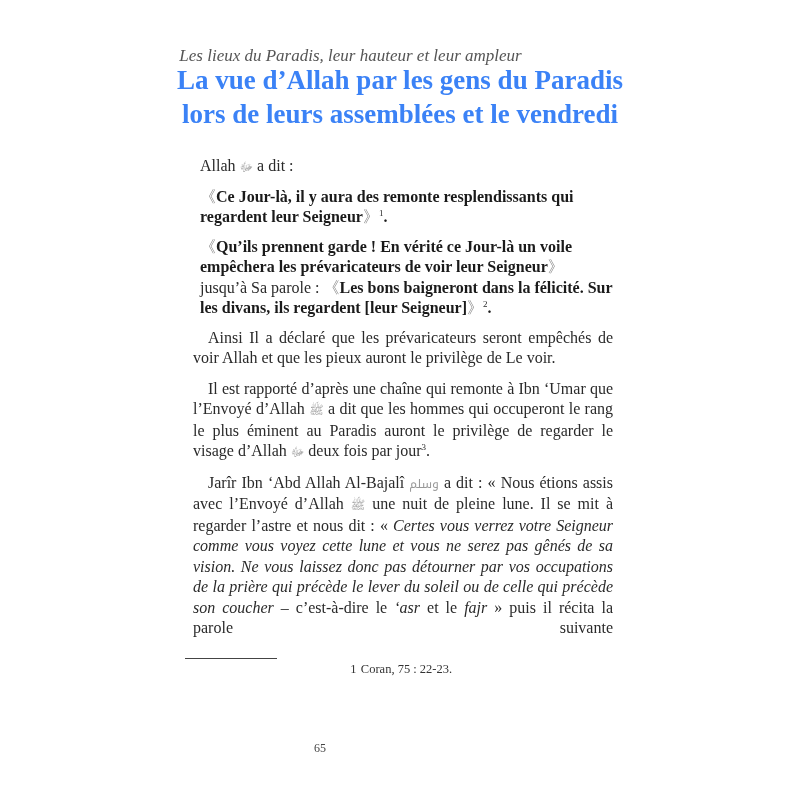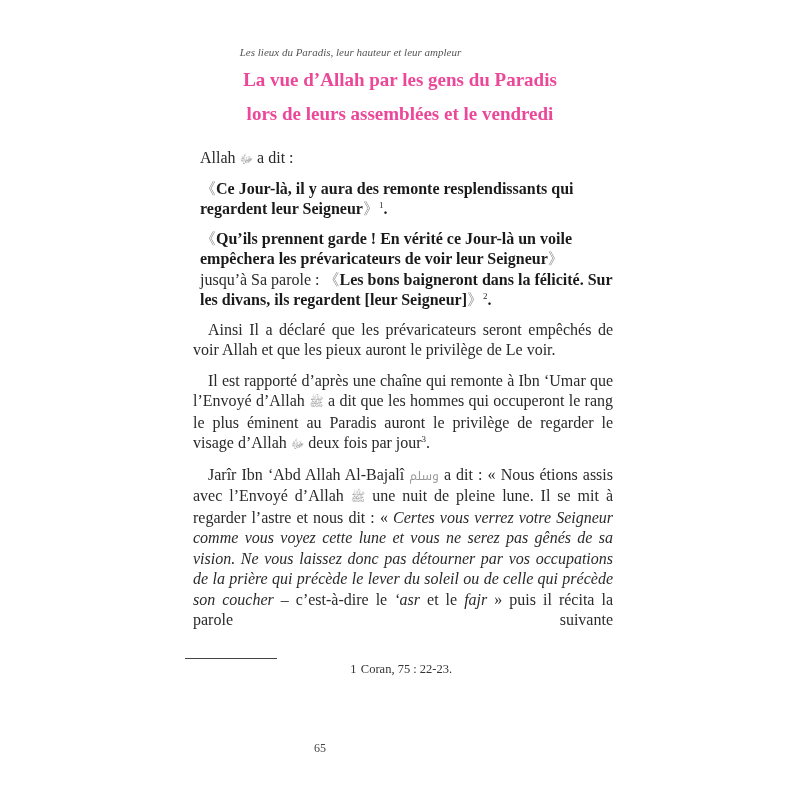--- a/index.html
+++ b/index.html
@@ -1,22 +1,22 @@
 <!DOCTYPE html>
 <html><head>
 <meta charset="utf-8">
 <style>
   html, body { margin:0; padding:0; }
   body { width:800px; height:800px; background:#ffffff; position:relative; overflow:hidden;
          font-family:"Liberation Serif","DejaVu Serif",serif; color:#2a2a2a; }
   .running-head { position:absolute; top:46px; left:0; width:701px; text-align:center;
-                  font-style:italic; font-size:11px; color:#555; }
+                  font-style:italic; font-size:17px; color:#555; }
   .title { position:absolute; top:63px; left:0; width:800px; text-align:center;
-           font-weight:bold; font-size:19px; line-height:34px; color:#ec4899; }
-  .body { position:absolute; top:148px; left:185px; width:428px; font-size:16px; line-height:20.5px; }
+           font-weight:bold; font-size:27px; line-height:34px; color:#3b82f6; }
+  .body { position:absolute; top:156px; left:185px; width:428px; font-size:16px; line-height:20.5px; }
   .p { margin:0 0 10px 8px; text-indent:15px; text-align:justify; }
   .q { margin:0 0 9px 15px; text-align:left; }
   .q b { color:#1a1a1a; }
   .orn { color:#888; font-weight:normal; }
   .sal { color:#999; font-size:12px; }
   sup { font-size:9px; line-height:0; }
   .ul { text-decoration:underline; font-style:italic; }
   .it { font-style:italic; }
   .justlast { text-align-last:justify; }
   .rule { position:absolute; top:658px; left:185px; width:92px; height:1px; background:#444; }

